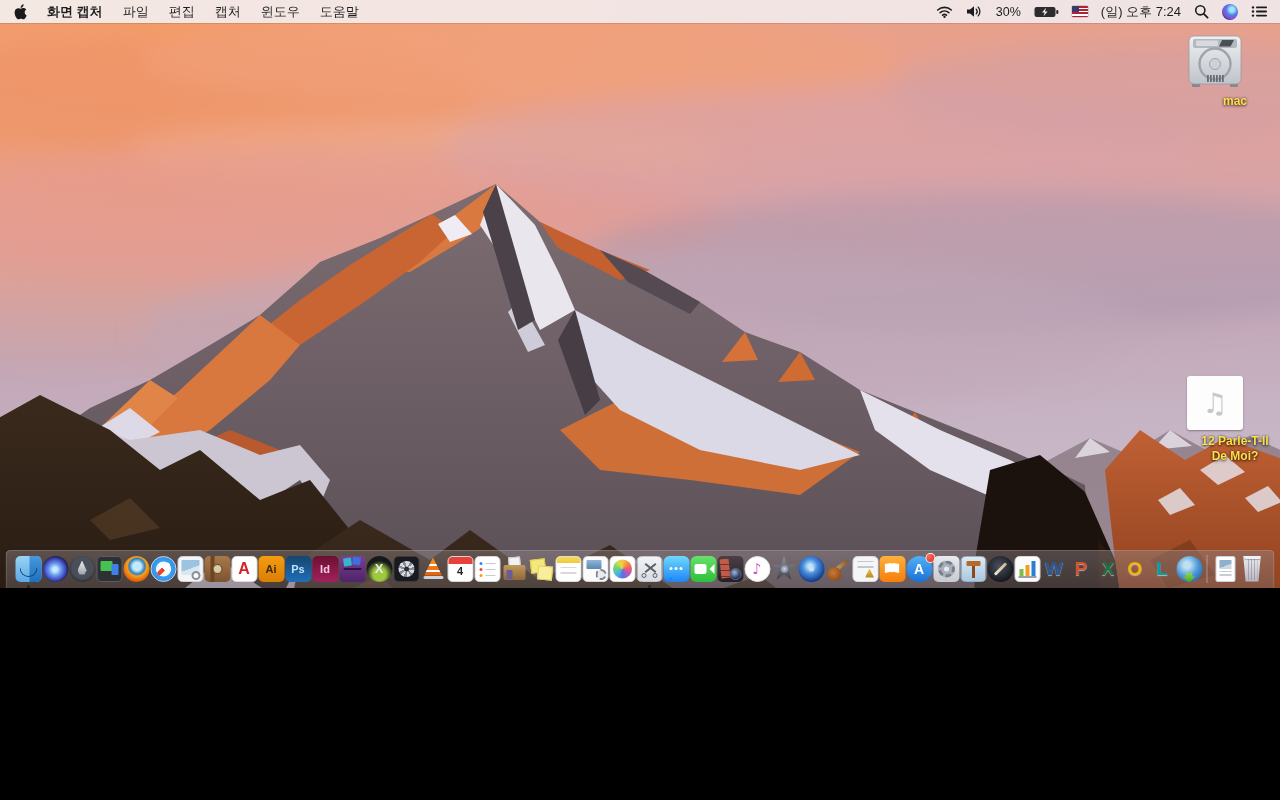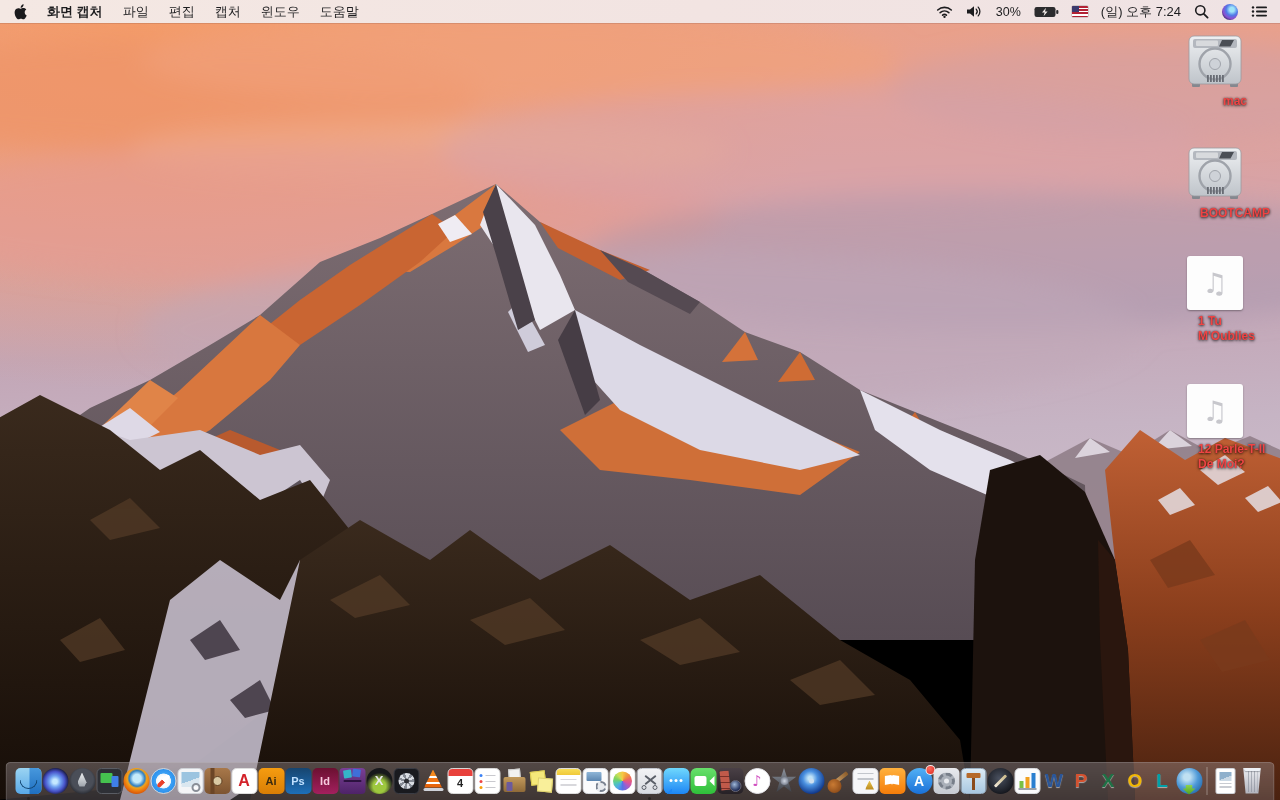--- a/index.html
+++ b/index.html
@@ -1,18 +1,18 @@
 <!DOCTYPE html>
 <html><head>
 <meta charset="utf-8">
 <style>
   * { margin:0; padding:0; box-sizing:border-box; }
   html,body { width:1280px; height:800px; overflow:hidden; background:#000;
     font-family:"Liberation Sans","DejaVu Sans",sans-serif; }
-  .screen { position:relative; width:1280px; height:800px; overflow:hidden; }
+  .screen { position:relative; width:1280px; height:588px; overflow:hidden; }
 
   
   .wall { position:absolute; inset:0; }
 
   
   .menubar { position:absolute; top:0; left:0; right:0; height:23px;
     background:linear-gradient(90deg,#f4e8e3,#f2e4e2 55%,#efe3e4);
     display:flex; align-items:center; font-size:13px; color:#1d1d1f;
     box-shadow:0 0.5px 0 rgba(100,60,60,.35); z-index:30; }
   .mb-left { display:flex; align-items:center; gap:0; }
@@ -25,21 +25,21 @@
   .clock { font-size:13px; white-space:nowrap; }
   .flag { width:16px; height:11px; position:relative; overflow:hidden; border-radius:1px;
     background:repeating-linear-gradient(180deg,#b22234 0 1.6px,#ffffff 1.6px 3.2px); box-shadow:0 0 0 0.5px rgba(0,0,0,.25);}
   .flag .canton { position:absolute; left:0; top:0; width:7px; height:6px; background:#3c3b6e; }
   .siri-orb { width:16px; height:16px; border-radius:50%;
     background:radial-gradient(circle at 62% 35%, #9fe4f8 0 16%, #4f7ce8 40%, #8a4fd0 62%, #191d45 85%); }
 
   
   .dicon-item { position:absolute; left:1158px; width:114px; display:flex; flex-direction:column;
     align-items:center; z-index:10; }
-  .dicon-label { margin-top:4px; font-size:12px; font-weight:600; color:#ef4444; 
+  .dicon-label { margin-top:4px; font-size:12px; font-weight:600; color:#fde047; text-align:center;
     line-height:1.25; text-shadow:0 1px 3px rgba(0,0,0,.75), 0 0 2px rgba(0,0,0,.5);margin-left:40px; }
   .audio-tile { width:56px; height:54px; background:#fdfdfd; border-radius:3px;
     box-shadow:0 1px 2px rgba(0,0,0,.35); display:flex; align-items:center; justify-content:center; }
   .audio-tile::before { content:"♫"; font-family:"DejaVu Sans",sans-serif; font-size:28px; color:#c7c7cc; }
 
   
   .dock { position:absolute; bottom:0; left:50%; transform:translateX(-50%);
     height:38px; display:flex; align-items:center; padding:0 8px 2px 8px;
     background:linear-gradient(180deg,rgba(150,138,140,.45),rgba(118,109,112,.42));
     border:1px solid rgba(255,255,255,.22); border-bottom:none; border-radius:5px 5px 0 0; z-index:20; }
@@ -387,48 +387,23 @@
           <rect x="27" y="41" width="1.8" height="7"></rect>
           <rect x="30" y="41" width="1.8" height="7"></rect>
         <rect x="33" y="41" width="1.8" height="7"></rect>
           <rect x="36" y="41" width="1.8" height="7"></rect>
           <rect x="39" y="41" width="1.8" height="7"></rect>
       </g>
     </svg>
     <div class="dicon-label">mac</div>
   </div>
 
-  <div class="dicon-item" style="top:146px">
-    <svg width="64" height="56" viewBox="0 0 64 56">
-      <rect x="9" y="48" width="8" height="5" rx="1" fill="#84888f"></rect>
-        <rect x="47" y="48" width="8" height="5" rx="1" fill="#84888f"></rect>
-      <rect x="6" y="2" width="52" height="48" rx="5" fill="url(#hdg)" stroke="#9a9aa0" stroke-width="0.8"></rect>
-      <rect x="10" y="5" width="44" height="9" rx="2" fill="#b4b8bf"></rect>
-      <rect x="13" y="6.5" width="22" height="5.5" rx="1" fill="#d8dadd"></rect>
-      <path d="M39 6 L51 6 L47.5 12.5 L36 12.5 Z" fill="#4a4e55"></path>
-      <circle cx="32" cy="30" r="15.5" fill="none" stroke="#9fa3aa" stroke-width="2.4"></circle>
-      <circle cx="32" cy="30" r="5.5" fill="#ced2d8" stroke="#a0a4ab" stroke-width="1"></circle>
-      <g fill="#686c74">
-        <rect x="24" y="41" width="1.8" height="7"></rect>
-          <rect x="27" y="41" width="1.8" height="7"></rect>
-          <rect x="30" y="41" width="1.8" height="7"></rect>
-        <rect x="33" y="41" width="1.8" height="7"></rect>
-          <rect x="36" y="41" width="1.8" height="7"></rect>
-          <rect x="39" y="41" width="1.8" height="7"></rect>
-      </g>
-    </svg>
-    <div class="dicon-label">BOOTCAMP</div>
-  </div>
-
-  <div class="dicon-item" style="top:256px">
-    <div class="audio-tile"></div>
-    <div class="dicon-label">1 Tu M'Oublies</div>
-  </div>
-
-  <div class="dicon-item" style="top:384px">
+
+
+  <div class="dicon-item" style="top:376px">
     <div class="audio-tile"></div>
     <div class="dicon-label">12 Parle-T-Il De Moi?</div>
   </div>
 
   <div class="dock">
     <div id="dock-items" style="display:flex;align-items:center">
         <div class="dk">
           <div class="ic i-finder">
             <div class="half"></div>
             <div class="smile"></div>

